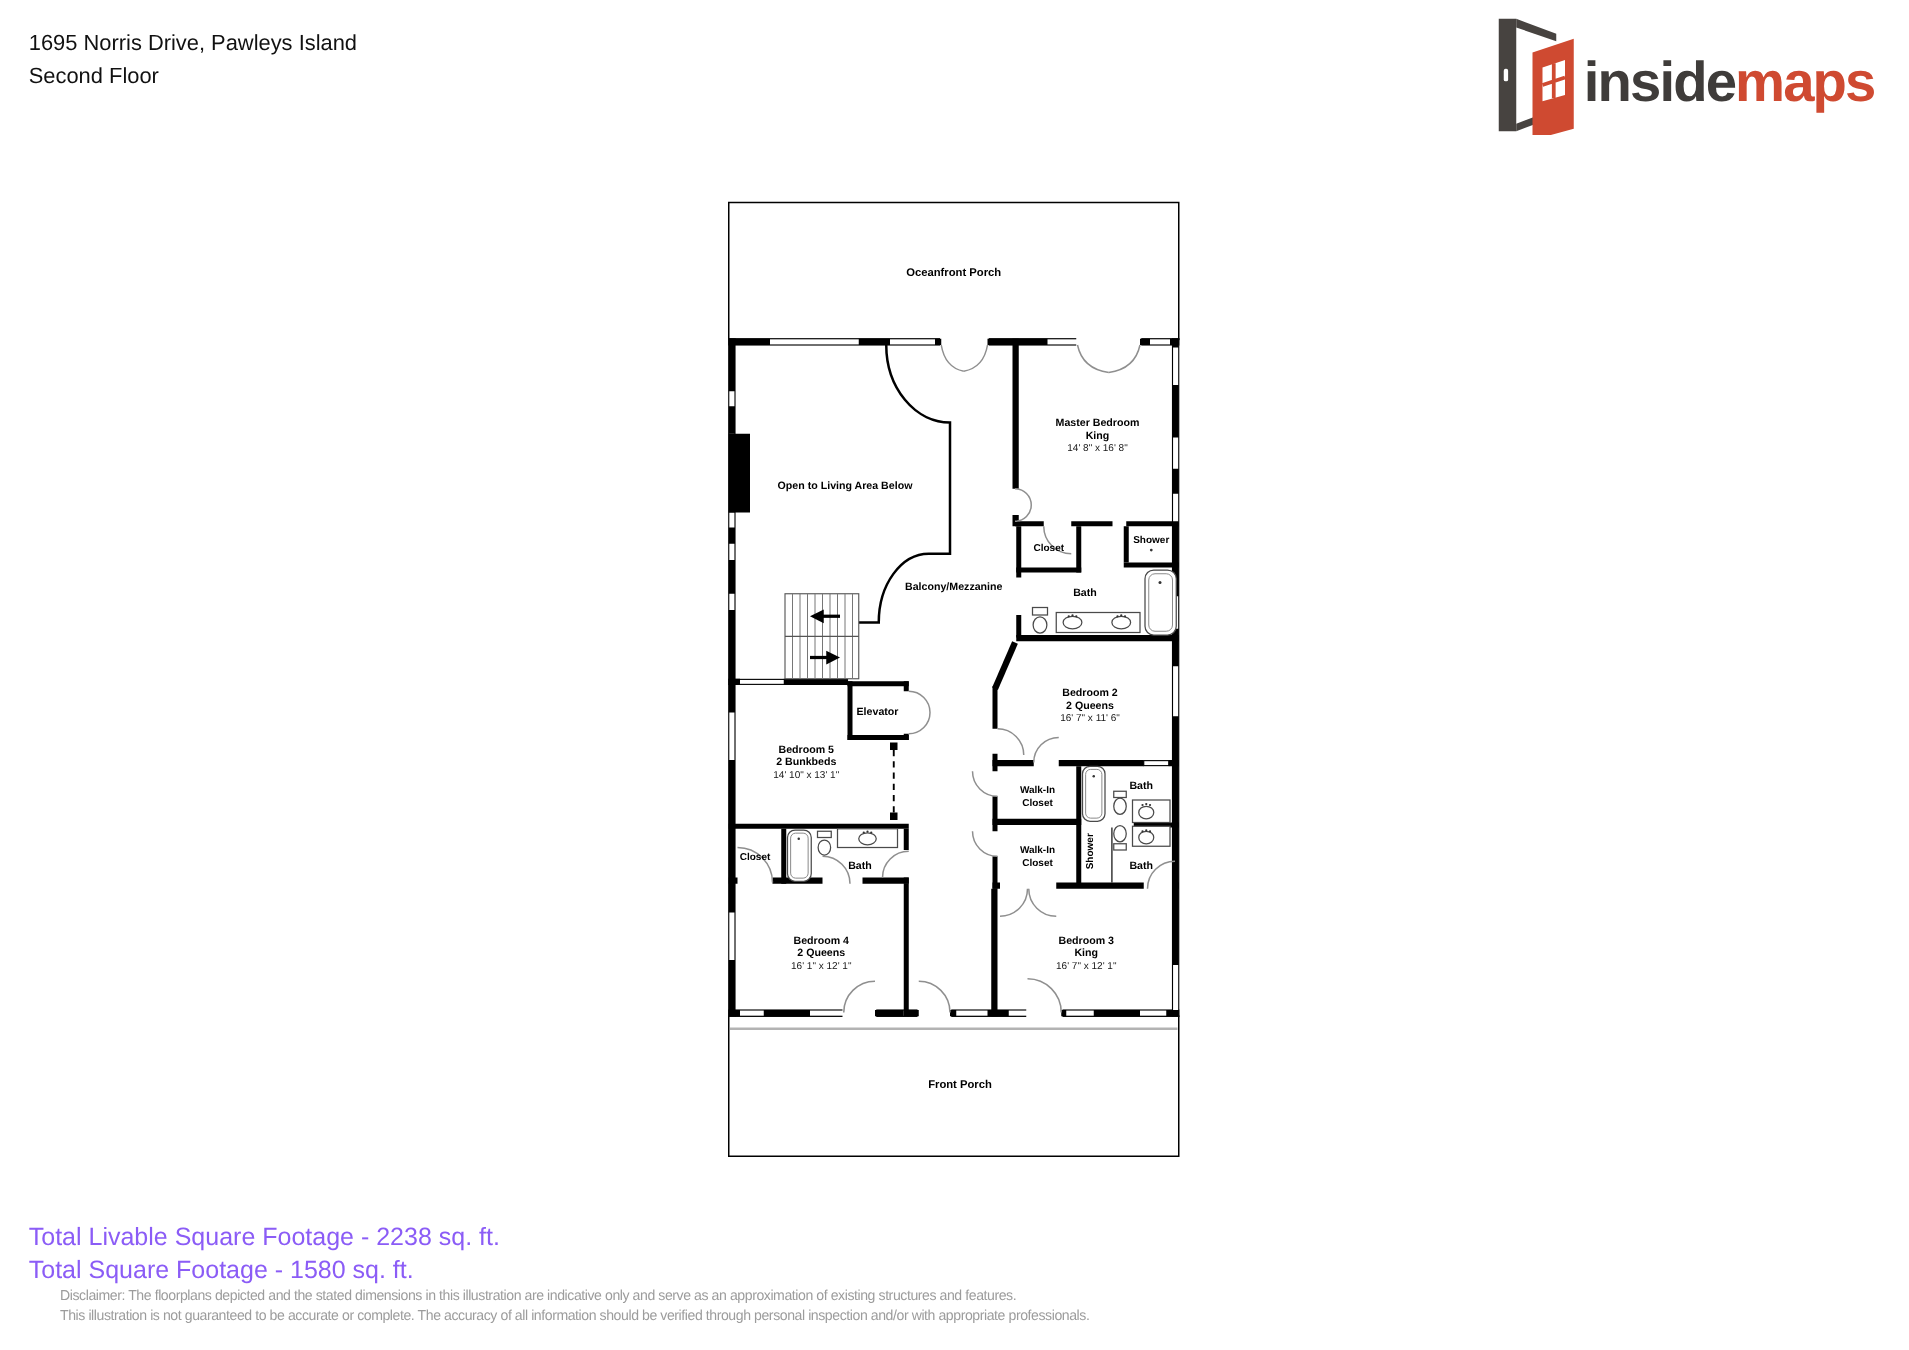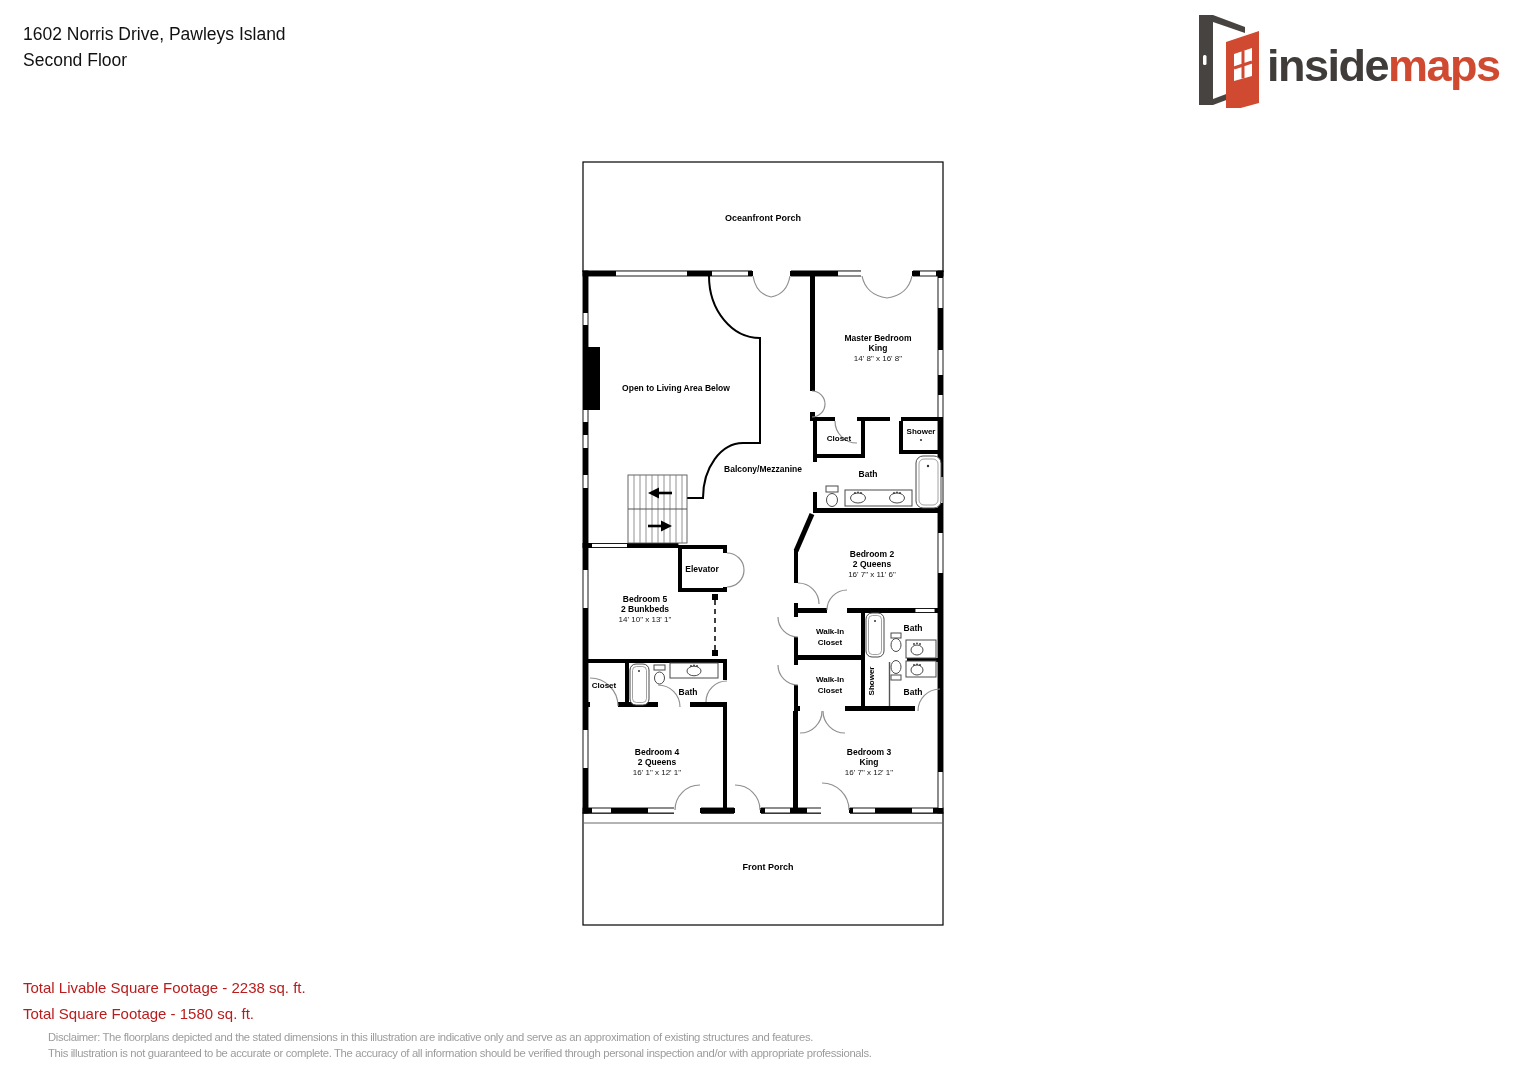--- a/index.html
+++ b/index.html
@@ -2,21 +2,21 @@
 <html><head>
 <meta charset="utf-8">
 <style>
   html,body{margin:0;padding:0;}
   body{width:1527px;height:1080px;background:#ffffff;position:relative;overflow:hidden;
        font-family:"Liberation Sans", sans-serif;}
   .page{position:absolute;inset:0;}
   .hdr{position:absolute;left:23px;top:21px;font-size:17.5px;color:#111;line-height:26px;}
   .logo{position:absolute;left:1195px;top:12px;width:318px;height:96px;}
   .plan{position:absolute;left:0;top:0;width:1527px;height:1080px;}
-  .foot{position:absolute;left:23px;font-size:15px;color:#b91c1c;}
+  .foot{position:absolute;left:23px;font-size:20px;color:#8b5cf6;}
   .foot.l1{top:979px;}
   .foot.l2{top:1005px;}
   .disc{position:absolute;left:48px;font-size:11.5px;letter-spacing:-0.35px;color:#9c9c9c;
         transform:scaleX(0.98);transform-origin:left top;white-space:nowrap;}
   .disc.l1{top:1031px;}
   .disc.l2{top:1047px;}
   
   .w{fill:#000;}
   .base{fill:#fff;stroke:#000;stroke-width:0.9;}
   .gapcover{fill:#fff;stroke:none;}
@@ -29,21 +29,21 @@
   .n{font:bold 8.5px "Liberation Sans", sans-serif;fill:#000;text-anchor:middle;}
   .s{font:bold 8px "Liberation Sans", sans-serif;fill:#000;text-anchor:middle;}
   .d{font:8px "Liberation Sans", sans-serif;fill:#161616;text-anchor:middle;}
 </style>
 </head>
 <body>
 
 <div class="page">
 
   <div class="hdr">
-    <div>1602 Norris Drive, Pawleys Island</div>
+    <div>1695 Norris Drive, Pawleys Island</div>
     <div>Second Floor</div>
   </div>
 
   <svg class="logo" viewBox="0 0 318 96" aria-hidden="true">
     <g>
       <path d="M4,3 L18,3 L18,93 L4,93 Z" fill="#474340"></path>
       <path d="M18,3 L50,15 L50,21 L18,10 Z" fill="#474340"></path>
       <path d="M18,93 L50,81 L50,75 L18,87 Z" fill="#474340"></path>
       <rect x="8" y="43" width="3.5" height="10" rx="1.5" fill="#ffffff"></rect>
       <polygon points="31,30 64,19 64,91 31,100" fill="#cf4a31"></polygon>

